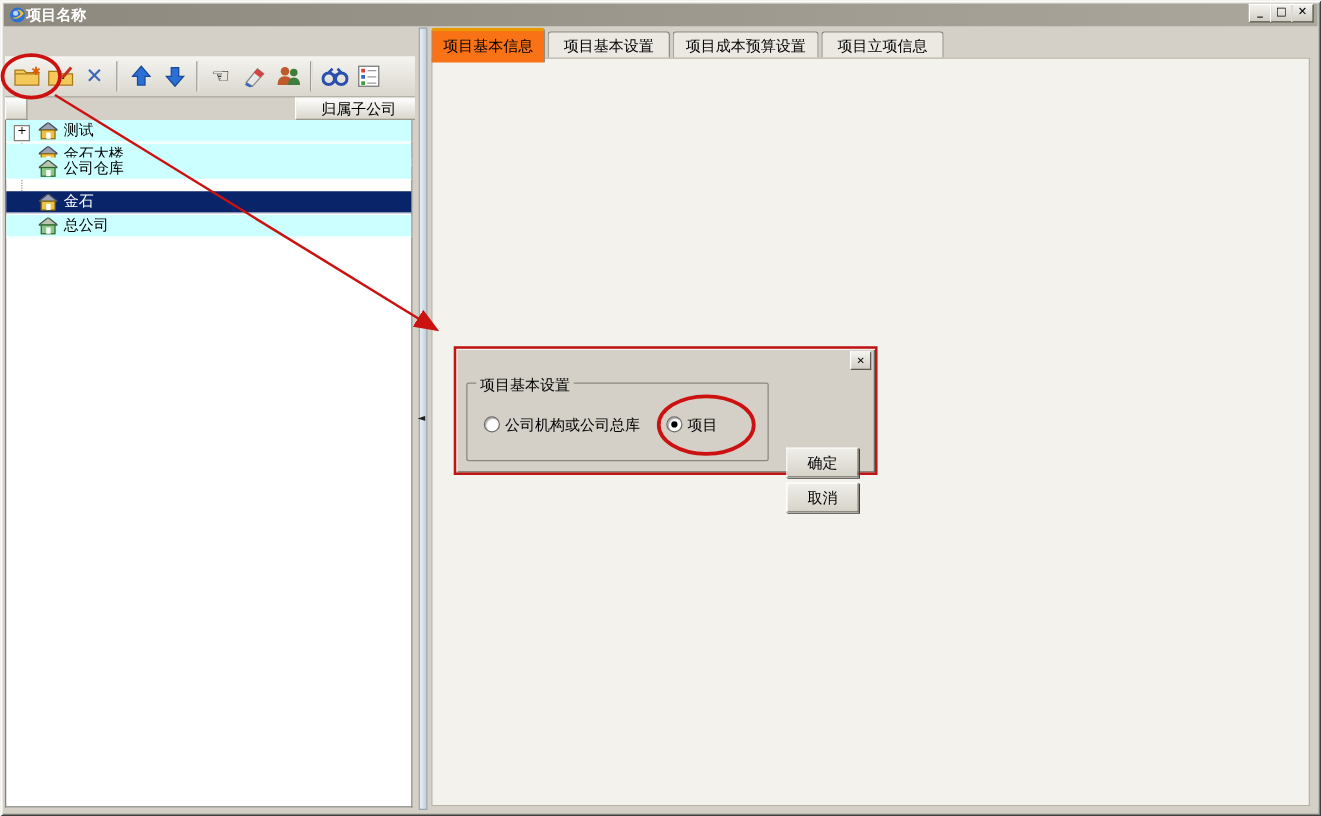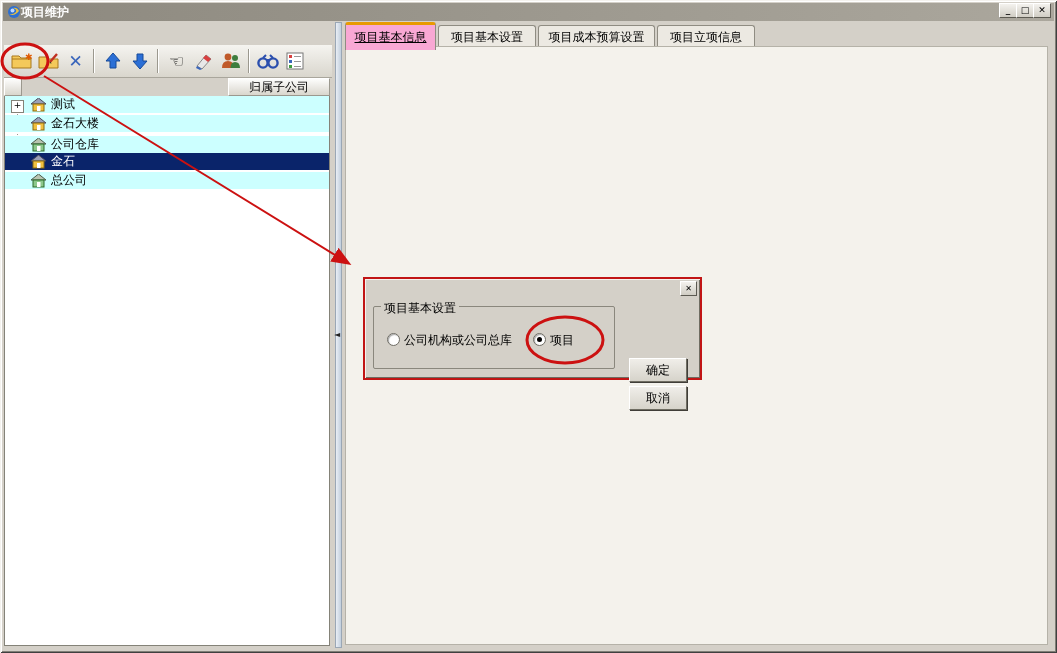--- a/index.html
+++ b/index.html
@@ -40,21 +40,21 @@
              font-size:9px;line-height:9px;text-align:center;color:#000;}
   .vline{position:absolute;border-left:1px dotted #9a978d;}
   .hstub{position:absolute;border-top:1px dotted #9a978d;}
   
   #splitter{left:332px;top:22px;width:13px;height:626px;background:#D4D0C8;}
   #splitgrip{position:absolute;left:3px;top:0;width:7px;height:626px;background:linear-gradient(90deg,#e9eef5,#c2cfdd);border:1px solid #9aa7b5;box-sizing:border-box;}
   #splitchev{position:absolute;left:2px;top:308px;font-size:8px;color:#222;}
   
   .tab{position:absolute;display:flex;align-items:center;justify-content:center;font-size:12px;
        border:1px solid #8f8c82;border-bottom:none;border-radius:3px 3px 0 0;background:#ECE9E2;}
-  .tab.active{background:#f9a8d4;border-top:3px solid #E89A00;z-index:5;text-decoration:underline;}
+  .tab.active{background:#f97316;border-top:3px solid #E89A00;z-index:5;}
   #tabpage{left:345px;top:46px;width:703px;height:599px;background:#F4F2EC;border:1px solid #b5b2a8;box-sizing:border-box;z-index:1;}
   .onpage{background:#F4F2EC;}
   
   .gridhead{position:absolute;background:linear-gradient(#fdfdfc,#d9d6cd);border:1px solid;border-color:#fff #9b988e #9b988e #fff;
             box-sizing:border-box;display:flex;align-items:center;justify-content:center;font-size:12px;height:17px;}
   .gridrow{position:absolute;height:16px;border-bottom:1px solid #c6c3ba;border-right:1px solid #c6c3ba;display:flex;align-items:center;font-size:12px;box-sizing:border-box;background:#fff;}
   .gutter{position:absolute;width:14px;background:#ece9e2;border-right:1px solid #c6c3ba;box-sizing:border-box;font-size:8px;display:flex;align-items:center;justify-content:center;}
   .banner{position:absolute;background:linear-gradient(#fbfaf8,#dedbd3);border:1px solid;border-color:#fff #8b887d #8b887d #fff;
           display:flex;align-items:center;justify-content:center;font-weight:bold;font-size:15px;box-sizing:border-box;}
   .plus{color:#1d4fd7;font-weight:bold;font-size:15px;}
@@ -75,21 +75,21 @@
 <body>
 
 <div id="win">
 
   <div id="titlebar" class="abs">
     <svg class="abs" style="left:4px;top:2px" width="14" height="14" viewBox="0 0 14 14">
       <circle cx="7" cy="7" r="6" fill="#2e6fd0"></circle>
         <path d="M2 9 Q7 12 12 6 Q10 2 6 3 Q10 4 9 7 Q6 10 2 9Z" fill="#e8c040"></path>
         <circle cx="5.5" cy="5.5" r="2" fill="#bcd6ff"></circle>
     </svg>
-    <span class="ttl" style="margin-left:18px">项目维护</span>
+    <span class="ttl" style="margin-left:18px">项目名称</span>
   </div>
   <div class="winbtn" style="left:999px">_</div>
   <div class="winbtn" style="left:1016px">□</div>
   <div class="winbtn" style="left:1033px">✕</div>
 
   <div id="leftpanel" class="abs">
 
     <div id="toolbar">
       <span class="tbtn">
         <svg width="22" height="18" viewBox="0 0 22 18">
@@ -147,21 +147,21 @@
             <rect x="1" y="1" width="16" height="16" fill="#fff" stroke="#777"></rect>
             <rect x="3" y="3" width="3" height="3" fill="#d84040"></rect>
             <rect x="3" y="8" width="3" height="3" fill="#3a66bb"></rect>
             <rect x="3" y="13" width="3" height="3" fill="#3e9d3e"></rect>
             <path d="M8 4.5h7 M8 9.5h7 M8 14.5h7" stroke="#999"></path>
           </svg>
       </span>
     </div>
 
     <div class="colhead" style="left:0;width:18px"></div>
-    <div class="colhead" style="left:224px;width:102px">归属子公司</div>
+    <div class="colhead" style="left:232px;width:102px">归属子公司</div>
 
     <div id="treearea">
       <div class="vline" style="left:12px;top:18px;height:67px"></div>
       <div class="hstub" style="left:12px;top:27px;width:12px"></div>
       <div class="hstub" style="left:12px;top:46px;width:12px"></div>
       <div class="hstub" style="left:12px;top:65px;width:12px"></div>
       <div class="hstub" style="left:12px;top:84px;width:12px"></div>
 
       <div class="trow" style="top:0">
         <span class="expandbox">+</span>
@@ -173,21 +173,21 @@
         <span class="tlabel" style="margin-left:46px">测试</span>
       </div>
       <div class="trow" style="top:19px">
         <svg class="houseicon" width="15" height="14" viewBox="0 0 15 14">
             <polygon points="0,6 7.5,0 15,6" fill="#9aa0b8" stroke="#4a4a5a"></polygon>
             <rect x="2" y="6" width="11" height="7" fill="#f0c040" stroke="#8a6a10"></rect>
             <rect x="6" y="8" width="3.5" height="5" fill="#fff"></rect>
           </svg>
         <span class="tlabel" style="margin-left:46px">金石大楼</span>
       </div>
-      <div class="trow" style="top:40px">
+      <div class="trow" style="top:30px">
         <svg class="houseicon" width="15" height="14" viewBox="0 0 15 14">
             <polygon points="0,6 7.5,0 15,6" fill="#b8c4b0" stroke="#4a5a4a"></polygon>
             <rect x="2" y="6" width="11" height="7" fill="#8cc88c" stroke="#2a6a2a"></rect>
             <rect x="6" y="8" width="3.5" height="5" fill="#fff"></rect>
           </svg>
         <span class="tlabel" style="margin-left:46px">公司仓库</span>
       </div>
       <div class="trow sel" style="top:57px">
         <svg class="houseicon" width="15" height="14" viewBox="0 0 15 14">
             <polygon points="0,6 7.5,0 15,6" fill="#9aa0b8" stroke="#4a4a5a"></polygon>

